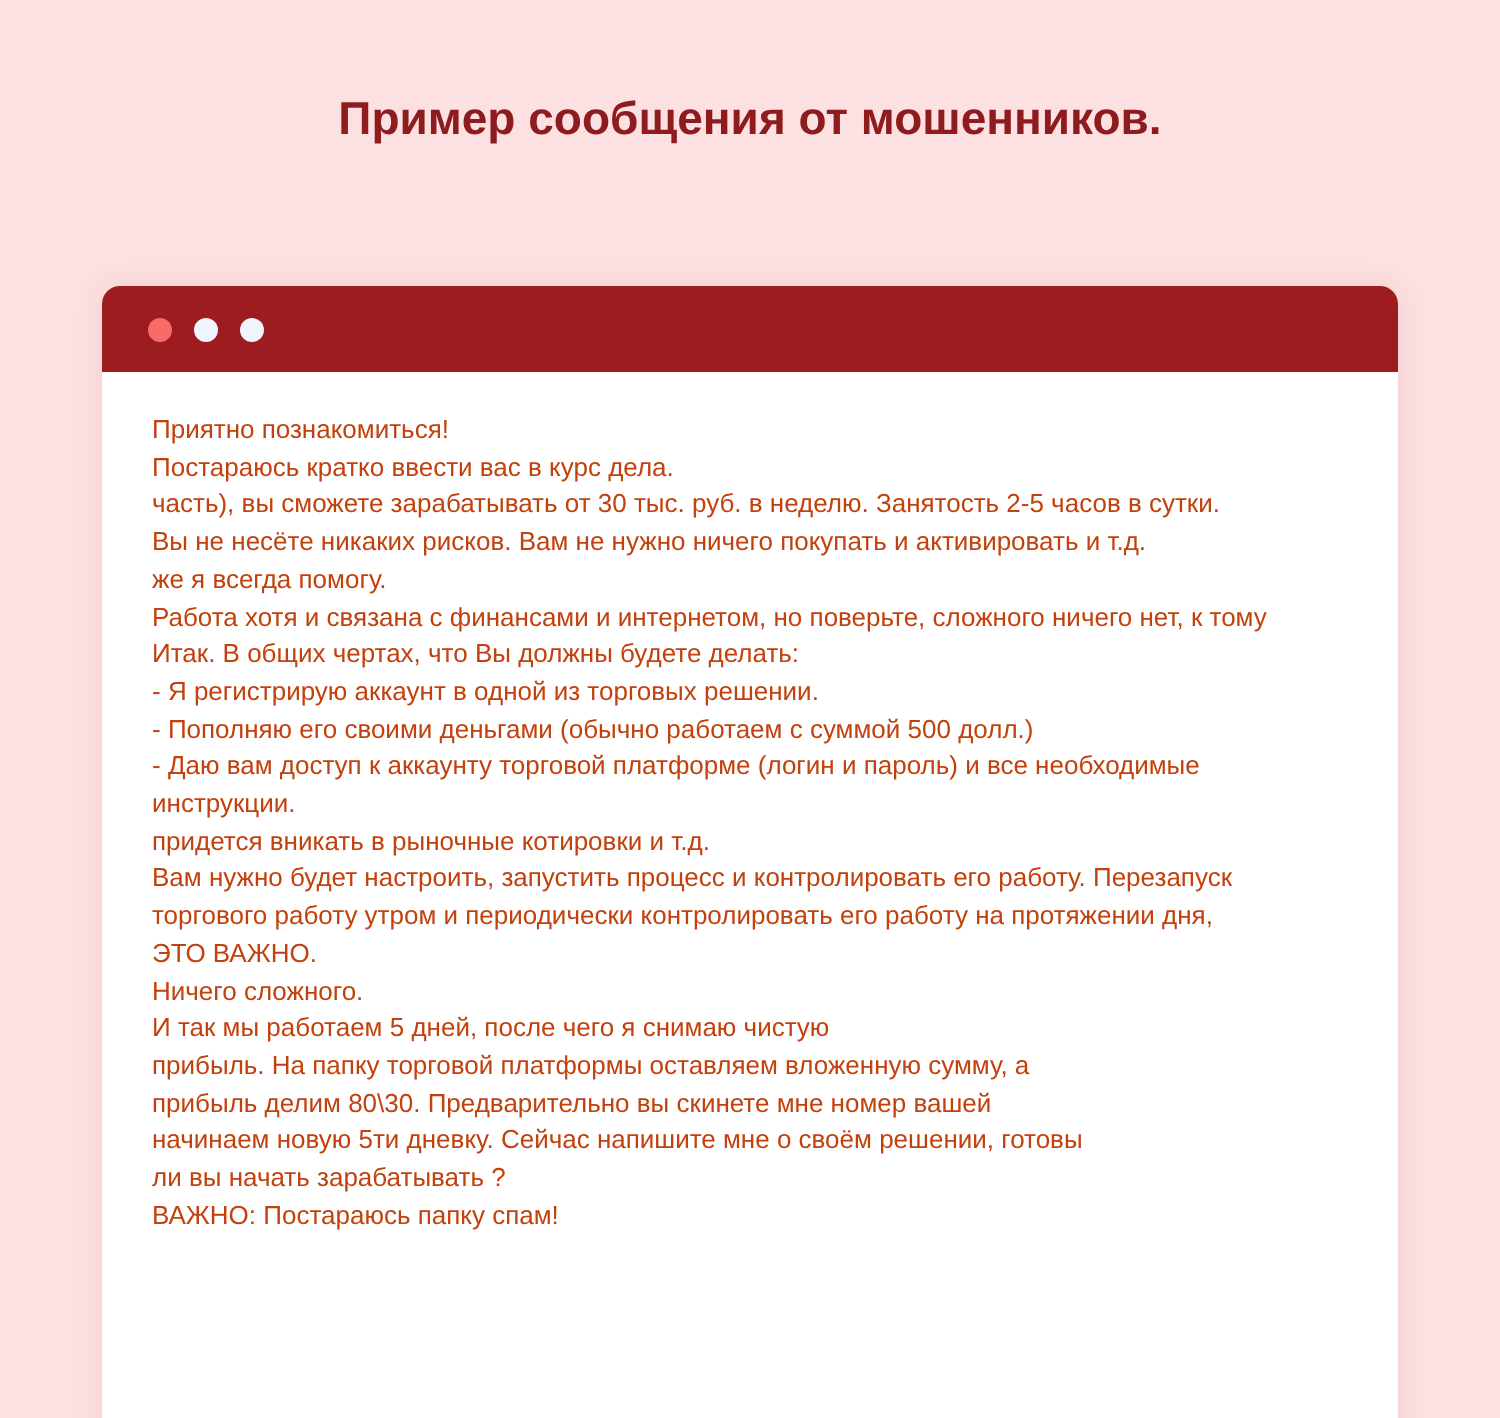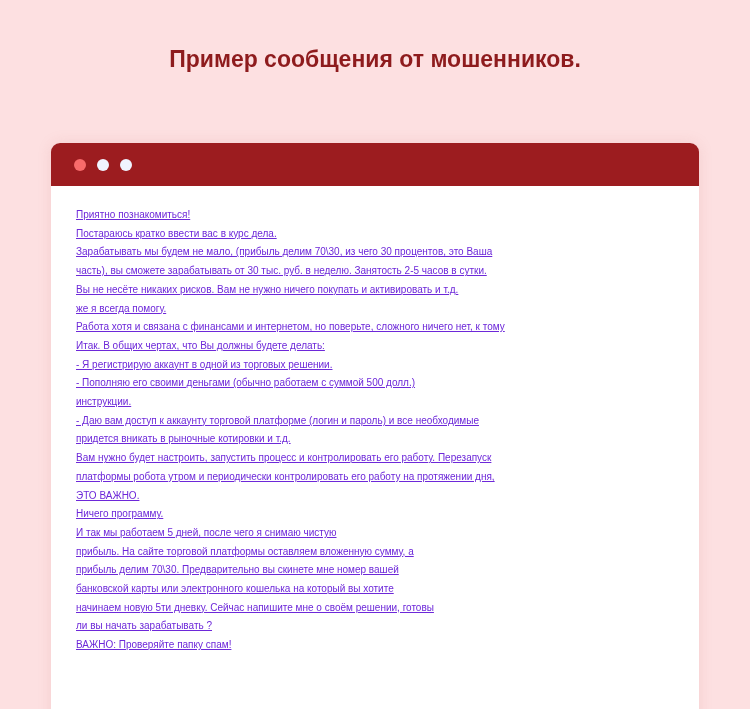--- a/index.html
+++ b/index.html
@@ -21,58 +21,56 @@
       box-shadow: 0 0 14px rgba(200, 120, 120, 0.18);
       overflow: hidden;
     }
     .titlebar {
       height: 43px; background: #9c1c1f;
       display: flex; align-items: center; padding-left: 23px; gap: 11px;
     }
     .dot { width: 12px; height: 12px; border-radius: 50%; display: inline-block; }
     .body {
       padding: 20px 24px 0 25px;
-      color: #6d28d9; font-size: 10px; line-height: 18.7px; text-decoration: underline;
+      color: #c2410c; font-size: 13px; line-height: 18.7px;
     }
     .body p { white-space: nowrap; }
   </style>
 </head>
 <body>
 
 <div class="page">
   <h1 class="title">
     <span>Пример сообщения от мошенников.</span>
   </h1>
 
   <div class="window">
     <div class="titlebar">
       <span class="dot" style="background:#f86b6b"></span>
       <span class="dot" style="background:#f0f4ff"></span>
       <span class="dot" style="background:#f0f4ff"></span>
     </div>
     <div class="body">
       <p>Приятно познакомиться!</p>
       <p>Постараюсь кратко ввести вас в курс дела.</p>
-      <p>Зарабатывать мы будем не мало, (прибыль делим 70\30, из чего 30 процентов, это Ваша</p>
       <p>часть), вы сможете зарабатывать от 30 тыс. руб. в неделю. Занятость 2-5 часов в сутки.</p>
       <p>Вы не несёте никаких рисков. Вам не нужно ничего покупать и активировать и т.д.</p>
       <p>же я всегда помогу.</p>
       <p>Работа хотя и связана с финансами и интернетом, но поверьте, сложного ничего нет, к тому</p>
       <p>Итак. В общих чертах, что Вы должны будете делать:</p>
       <p>- Я регистрирую аккаунт в одной из торговых решении.</p>
       <p>- Пополняю его своими деньгами (обычно работаем с суммой 500 долл.)</p>
+      <p>- Даю вам доступ к аккаунту торговой платформе (логин и пароль) и все необходимые</p>
       <p>инструкции.</p>
-      <p>- Даю вам доступ к аккаунту торговой платформе (логин и пароль) и все необходимые</p>
       <p>придется вникать в рыночные котировки и т.д.</p>
       <p>Вам нужно будет настроить, запустить процесс и контролировать его работу. Перезапуск</p>
-      <p>платформы робота утром и периодически контролировать его работу на протяжении дня,</p>
+      <p>торгового работу утром и периодически контролировать его работу на протяжении дня,</p>
       <p>ЭТО ВАЖНО.</p>
-      <p>Ничего программу.</p>
+      <p>Ничего сложного.</p>
       <p>И так мы работаем 5 дней, после чего я снимаю чистую</p>
-      <p>прибыль. На сайте торговой платформы оставляем вложенную сумму, а</p>
-      <p>прибыль делим 70\30. Предварительно вы скинете мне номер вашей</p>
-      <p>банковской карты или электронного кошелька на который вы хотите</p>
+      <p>прибыль. На папку торговой платформы оставляем вложенную сумму, а</p>
+      <p>прибыль делим 80\30. Предварительно вы скинете мне номер вашей</p>
       <p>начинаем новую 5ти дневку. Сейчас напишите мне о своём решении, готовы</p>
       <p>ли вы начать зарабатывать ?</p>
-      <p>ВАЖНО: Проверяйте папку спам!</p>
+      <p>ВАЖНО: Постараюсь папку спам!</p>
     </div>
   </div>
 </div>
 
 </body></html>

